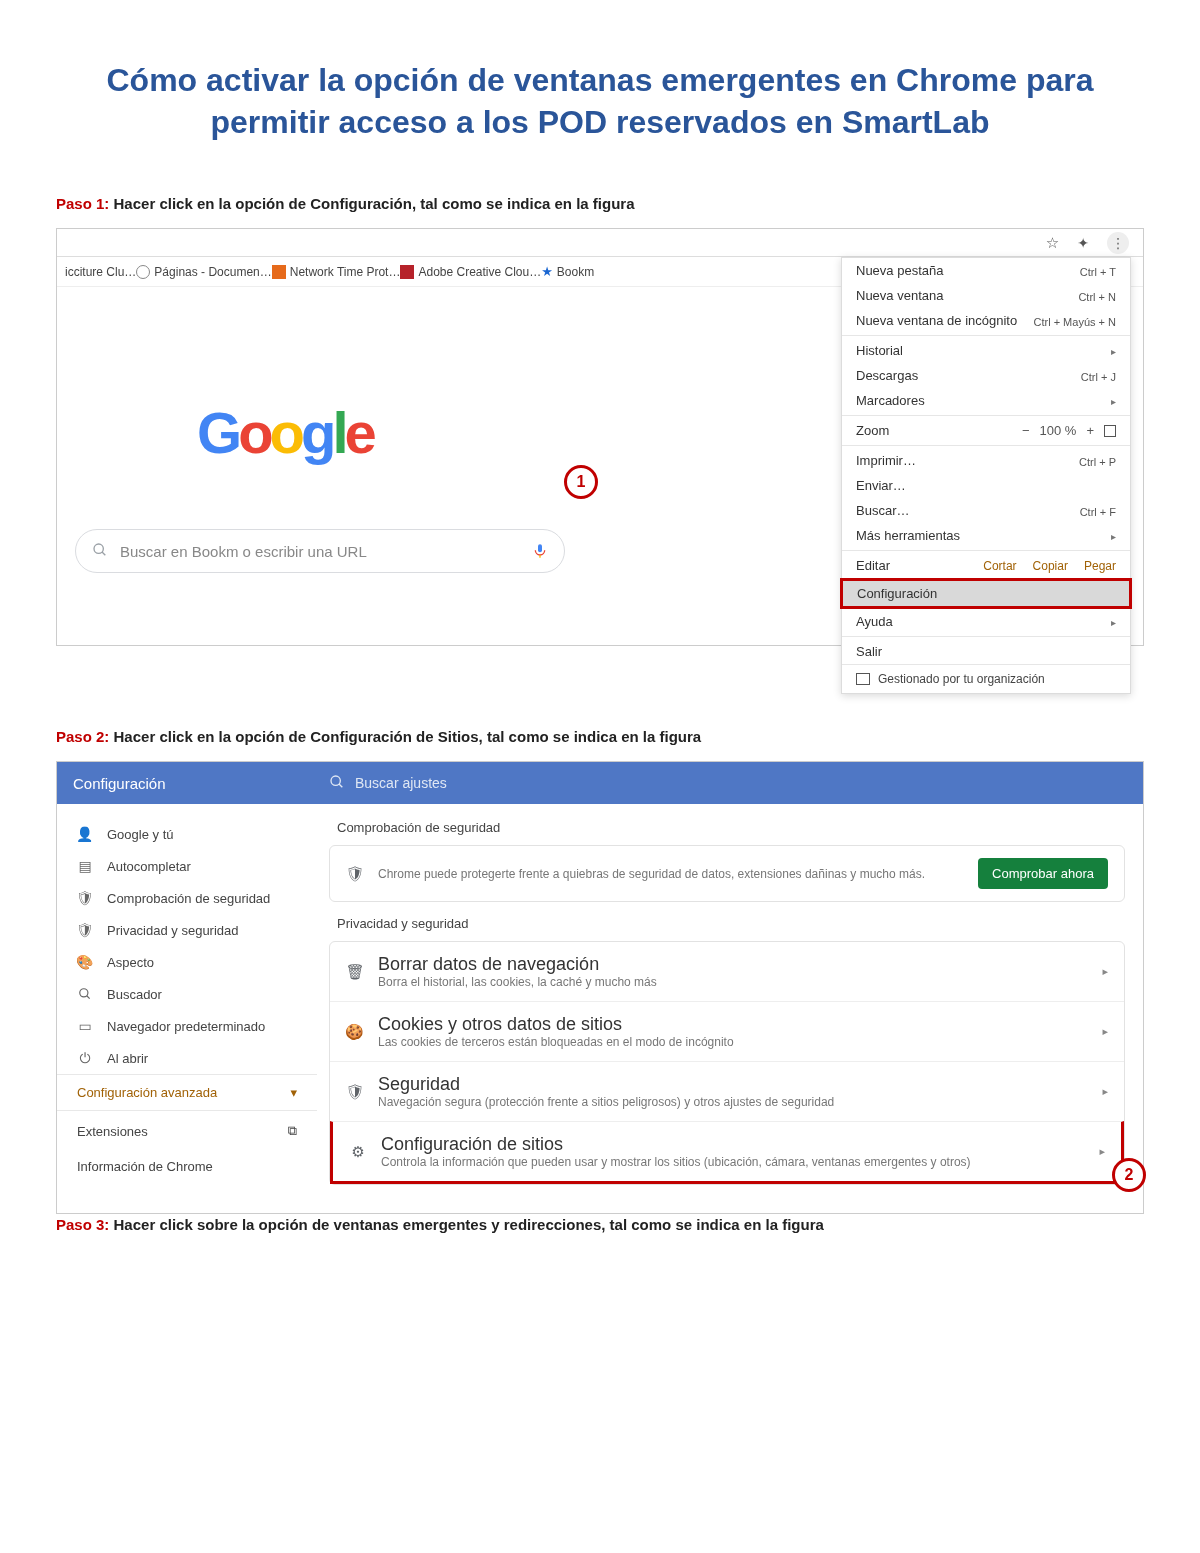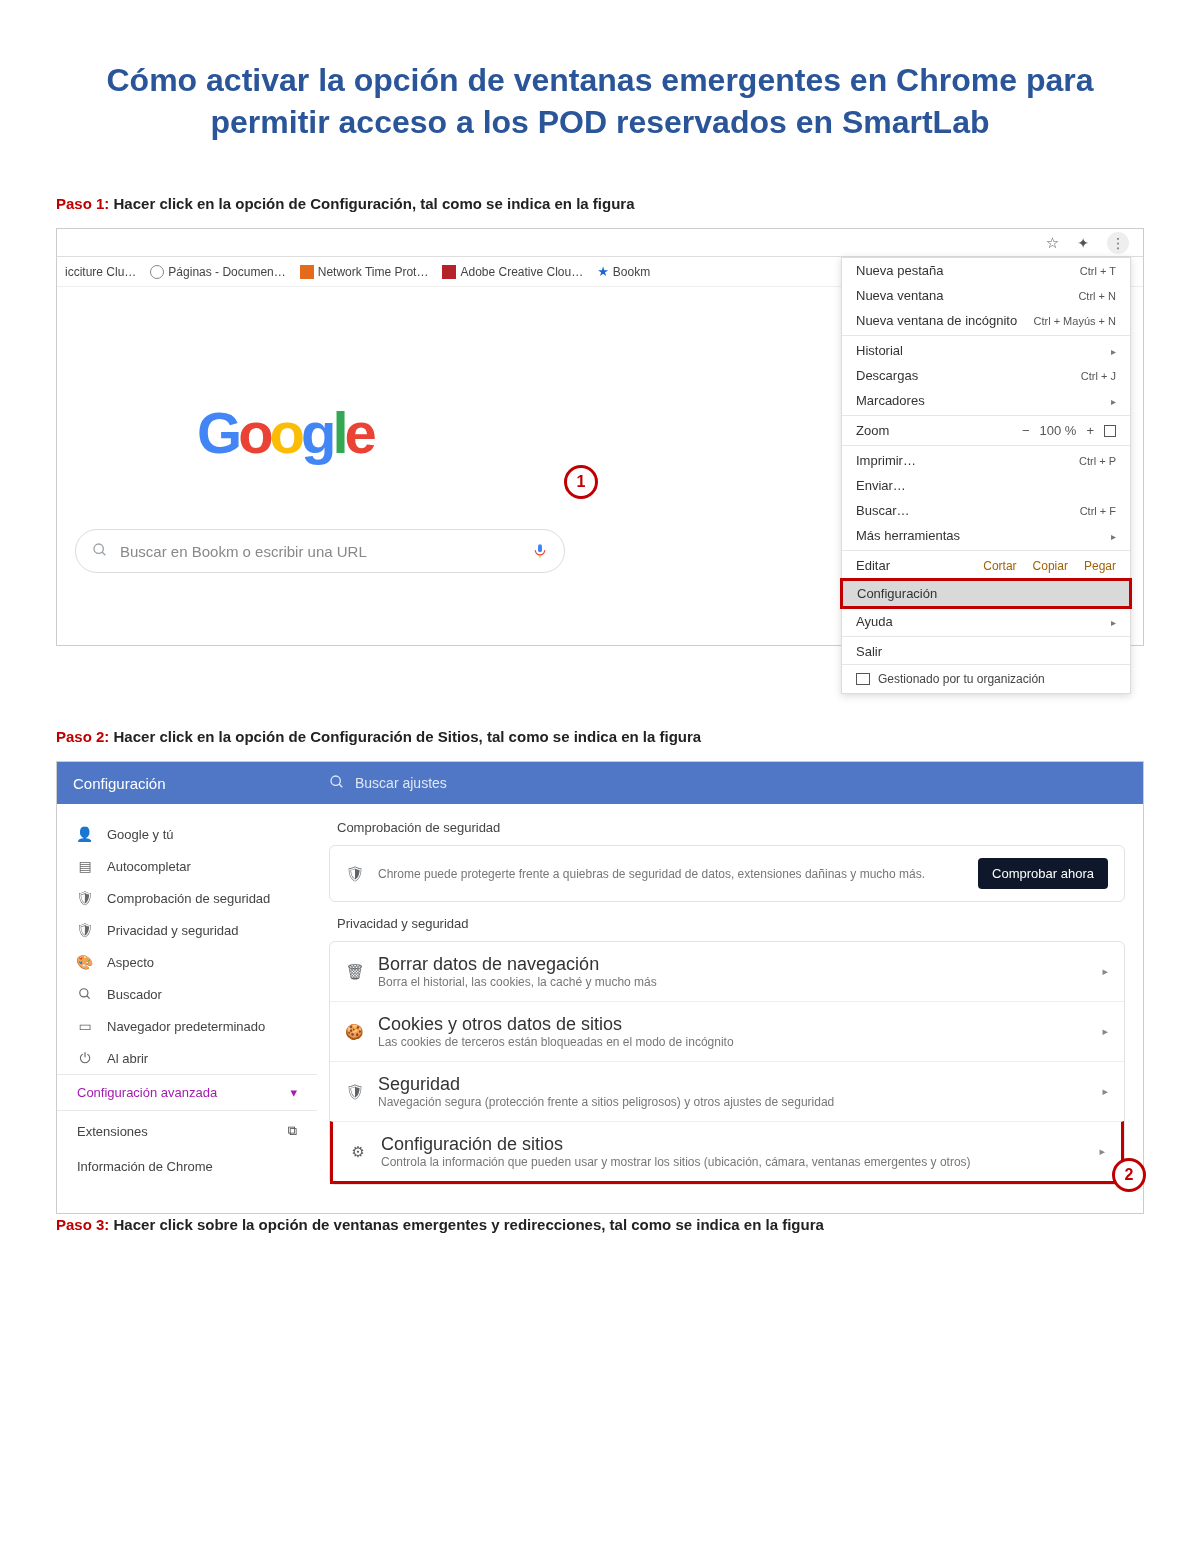--- a/index.html
+++ b/index.html
@@ -11,41 +11,41 @@
   .step-heading .step-num { color: #c00000; }
 
   
   .fig1 { border: 1px solid #ccc; width: 100%; position: relative; background: #fff; min-height: 418px; }
 
   .fig1-toprow { height: 28px; display: flex; align-items: center; justify-content: flex-end; gap: 18px; padding-right: 14px; border-bottom: 1px solid #ddd; font-size: 14px; color: #555; }
   .fig1-toprow .star { font-size: 15px; }
   .fig1-toprow .puzzle { font-size: 14px; }
   .fig1-toprow .dots { width: 22px; height: 22px; border-radius: 50%; background: #eee; display: flex; align-items: center; justify-content: center; font-size: 14px; color: #666; }
 
-  .fig1-bookmarks { height: 30px; display: flex; align-items: center; gap: 14px; padding-left: 8px; font-size: 12px; color: #444; border-bottom: 1px solid #eee; }
+  .fig1-bookmarks { height: 30px; display: flex; align-items: center; padding-left: 8px; font-size: 12px; color: #444; border-bottom: 1px solid #eee; }
   .fig1-bookmarks .bm { display: flex; align-items: center; gap: 4px; white-space: nowrap; }
   .fig1-bookmarks .ico { width: 14px; height: 14px; display: inline-block; }
   .ico-globe { border: 1px solid #888; border-radius: 50%; }
   .ico-orange { background: #e66a1b; }
   .ico-red { background: #b6222a; }
   .ico-star { color: #1a66d1; font-size: 13px; }
 
   .google-logo { position: absolute; left: 140px; top: 170px; font-size: 58px; font-weight: 700; letter-spacing: -4px; }
   .google-logo .g1 { color: #4285F4; }
   .google-logo .o1 { color: #EA4335; }
   .google-logo .o2 { color: #FBBC05; }
   .google-logo .g2 { color: #4285F4; }
   .google-logo .l  { color: #34A853; }
   .google-logo .e  { color: #EA4335; }
 
   .searchbar { position: absolute; left: 18px; top: 300px; width: 490px; height: 44px; border: 1px solid #dadce0; border-radius: 22px; display: flex; align-items: center; padding: 0 16px; gap: 12px; font-size: 15px; color: #888; background:#fff;}
   .searchbar .mic { margin-left: auto; }
 
   .chrome-menu { position: absolute; right: 12px; top: 28px; width: 290px; background: #fff; border: 1px solid #dcdcdc; box-shadow: 0 2px 8px rgba(0,0,0,.15); font-size: 13px; color: #333; }
-  .cm-row { display: flex; align-items: center; justify-content: space-between; padding: 5px 14px; }
+  .cm-row { display: flex; align-items: flex-end; justify-content: space-between; padding: 5px 14px; }
   .cm-sep { border-top: 1px solid #e6e6e6; margin: 2px 0; }
   .cm-sub { color: #555; font-size: 11px; }
   .cm-zoom-ctrl { display: flex; align-items: center; gap: 10px; color:#555; }
   .cm-edit { display: flex; gap: 16px; font-size: 12px; color:#a16207; }
   .cm-edit span{cursor:default;}
   .cm-selected { background: #d9d9d9; }
   .cm-box-red { border: 3px solid #c00000; margin: 0 -2px; }
   .cm-arrow::after { content: "▸"; color: #777; font-size: 10px; }
   .cm-managed { border-top: 1px solid #e6e6e6; padding: 7px 14px; display:flex; align-items:center; gap:8px; color:#444; font-size:12px;}
   .cm-managed .mi { width:14px; height:12px; border:1px solid #555; display:inline-block;}
@@ -56,35 +56,35 @@
   .fig2wrap { position: relative; }
   .fig2 { width: 100%; border: 1px solid #ccc; background: #fafafa; font-size: 13px; color: #333; }
   .fig2-topbar { background: #4f77c5; color: #fff; height: 42px; display: flex; align-items: center; }
   .fig2-topbar .title { width: 260px; padding-left: 16px; font-size: 15px; }
   .fig2-topbar .search { display: flex; align-items: center; gap: 10px; padding-left: 12px; font-size: 14px; color: #dfe7f4; }
 
   .fig2-body { display: flex; background: #fff; }
   .fig2-side { width: 260px; padding: 14px 0 8px; }
   .side-item { display: flex; align-items: center; gap: 14px; padding: 8px 20px; color: #444; font-size: 13px; }
   .side-item .sico { width: 16px; height: 16px; color: #666; display:flex; align-items:center; justify-content:center; font-size:14px; }
-  .side-adv { padding: 10px 20px; color: #a21caf; font-size: 13px; border-top:1px solid #e8e8e8; border-bottom:1px solid #e8e8e8; display:flex; justify-content:space-between; align-items:flex-start;}
+  .side-adv { padding: 10px 20px; color: #a16207; font-size: 13px; border-top:1px solid #e8e8e8; border-bottom:1px solid #e8e8e8; display:flex; justify-content:space-between; align-items:flex-start;}
   .side-ext { display:flex; align-items:center; justify-content:space-between; padding: 12px 20px; font-size:13px; color:#444;}
   .side-info { padding: 8px 20px 12px; font-size:13px; color:#444;}
 
   .fig2-main { flex: 1; padding: 12px 18px 14px 12px; background:#fff; }
   .section-title { font-size: 13px; color: #444; margin: 4px 0 10px 8px; }
   .card { background: #fff; border: 1px solid #e2e2e2; border-radius: 6px; padding: 0; margin-bottom: 14px; }
   .card-row { display: flex; align-items: center; padding: 12px 16px; gap: 14px; }
   .card-row + .card-row { border-top: 1px solid #eee; }
   .card-row .rico { width: 18px; color: #5f6368; font-size: 15px; display:flex; justify-content:center;}
   .card-row .txt { flex: 1; }
   .card-row .txt .t1 { font-size: 18px; color: #333; }
   .card-row .txt .t2 { font-size: 12px; color: #777; margin-top: 0; }
   .card-row .arr { color: #888; font-size: 11px; }
-  .check-btn { background: #0f172a; color: #fff; border-radius: 4px; padding: 8px 14px; font-size: 13px; white-space: nowrap; }
+  .check-btn { background: #15803d; color: #fff; border-radius: 4px; padding: 8px 14px; font-size: 13px; white-space: nowrap; }
 
   .fig2-redbox { border: 3px solid #c00000; }
 
   .mic svg, .sico svg, .rico svg { display:block; }
 
   .spacer-lg { height: 64px; }
 </style>
 </head>
 <body>
 

